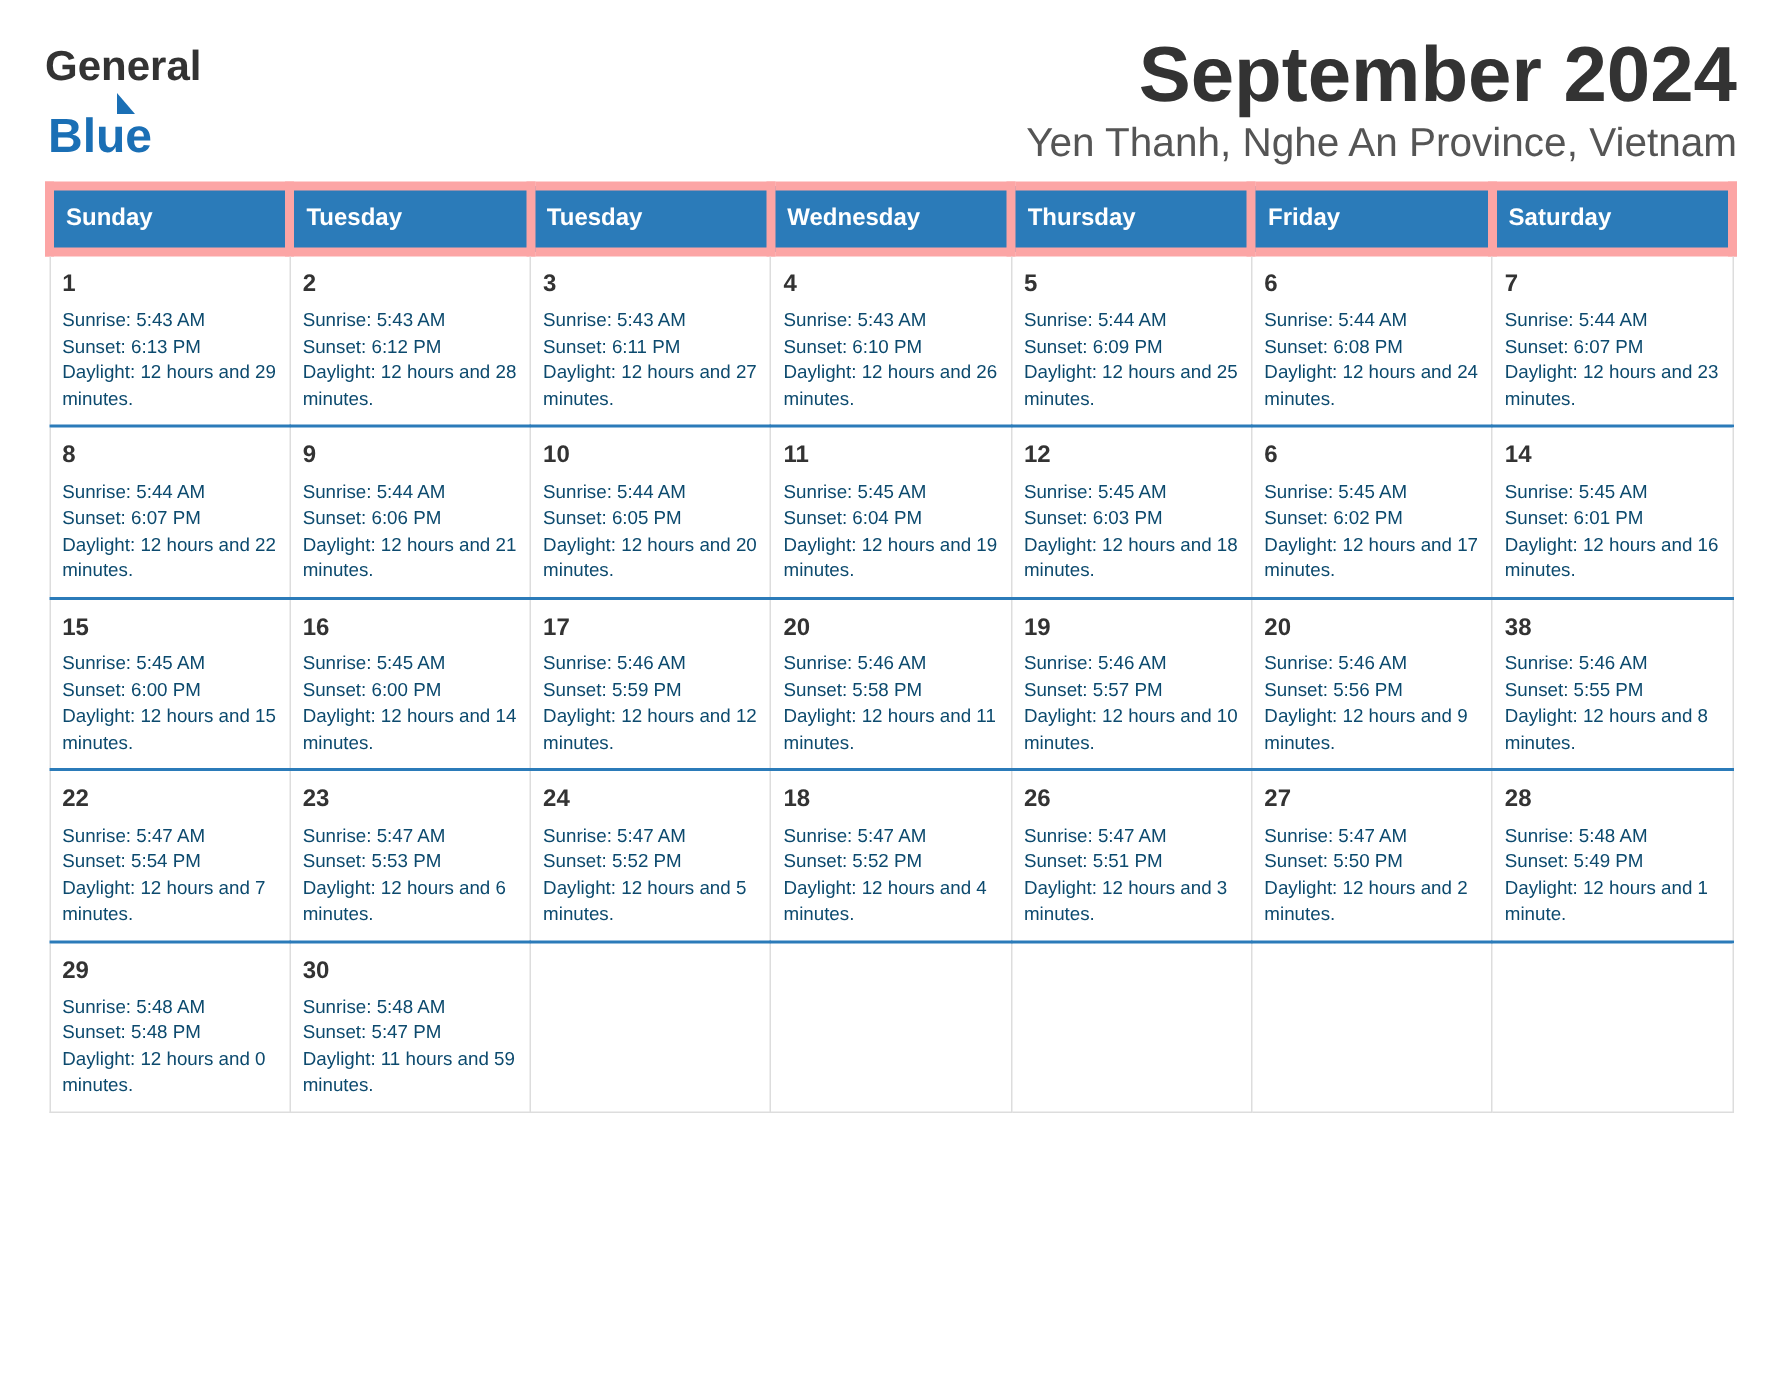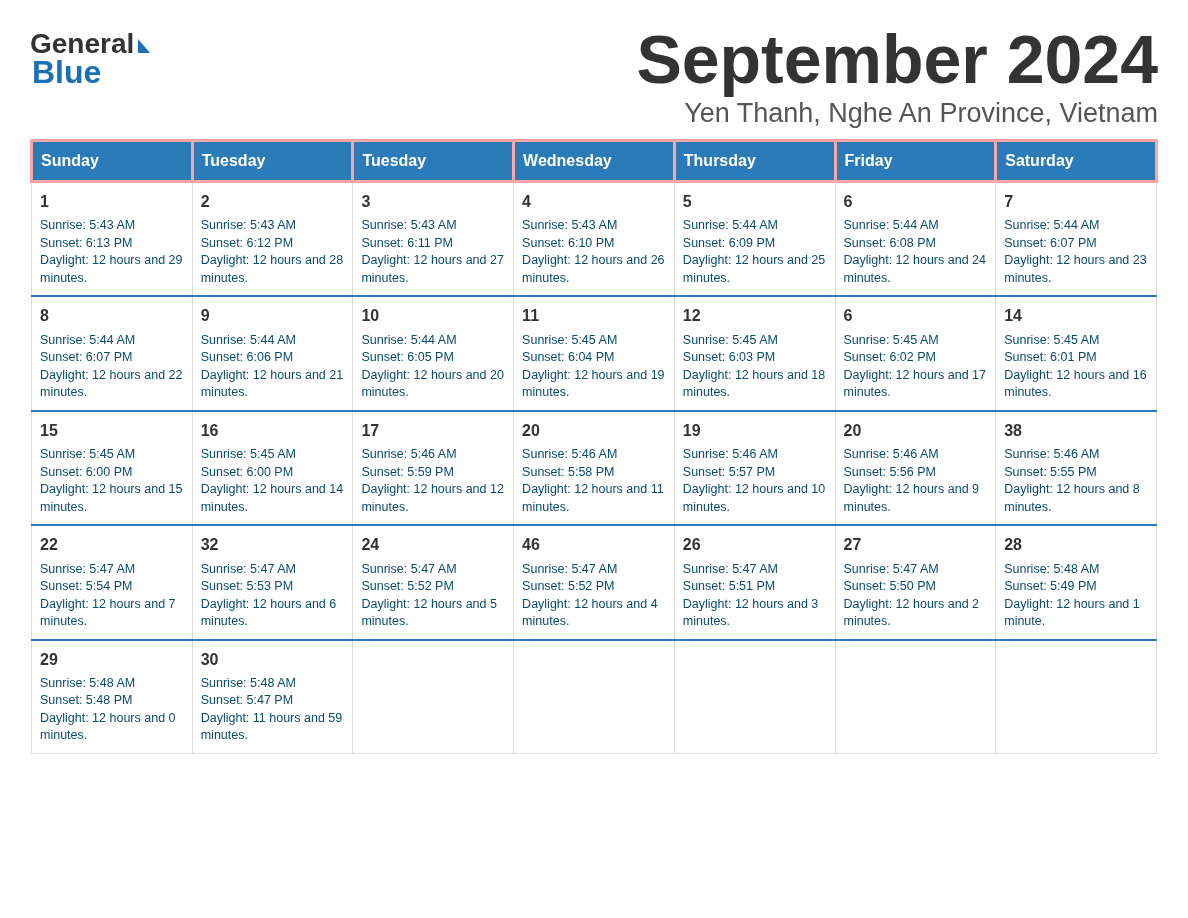--- a/index.html
+++ b/index.html
@@ -23,20 +23,21 @@
       align-items: flex-start;
       margin-top: 10px;
     }
     .logo-general {
       font-size: 28px;
       font-weight: bold;
       color: #333;
       line-height: 1;
       display: flex;
       align-items: center;
+      flex-direction: column;
     }
     .logo-arrow {
       width: 0;
       height: 0;
       border-left: 12px solid #1a6fb5;
       border-top: 14px solid transparent;
       border-bottom: 0px solid transparent;
       margin-left: 4px;
       margin-top: 4px;
       display: inline-block;
@@ -45,42 +46,42 @@
       font-size: 32px;
       font-weight: bold;
       color: #1a6fb5;
       margin-top: -4px;
       padding-left: 2px;
     }
     .title-area {
       text-align: right;
     }
     .title-area h1 {
-      font-size: 68px;
+      font-size: 52px;
       font-weight: bold;
       color: #333;
     }
     .title-area h2 {
       font-size: 27px;
       font-weight: normal;
       color: #555;
     }
     .calendar {
       width: 100%;
       border-collapse: collapse;
       border: 1px solid #ccc;
     }
     .calendar th {
       background-color: #2b7bb9;
       color: #fff;
       padding: 10px 8px;
       font-size: 16px;
       font-weight: bold;
       text-align: left;
-      border: 3px solid #fca5a5;
+      border: 6px solid #fca5a5;
     }
     .calendar td {
       vertical-align: top;
       padding: 8px;
       border: 1px solid #ddd;
       width: 14.28%;
       min-height: 110px;
       font-size: 13px;
       line-height: 1.4;
     }
@@ -220,29 +221,29 @@
           <span class="day-number">38</span>
           <div class="day-info">Sunrise: 5:46 AM<br>Sunset: 5:55 PM<br>Daylight: 12 hours and 8 minutes.</div>
         </td>
       </tr>
       <tr class="week-row">
         <td>
           <span class="day-number">22</span>
           <div class="day-info">Sunrise: 5:47 AM<br>Sunset: 5:54 PM<br>Daylight: 12 hours and 7 minutes.</div>
         </td>
         <td>
-          <span class="day-number">32</span>
+          <span class="day-number">23</span>
           <div class="day-info">Sunrise: 5:47 AM<br>Sunset: 5:53 PM<br>Daylight: 12 hours and 6 minutes.</div>
         </td>
         <td>
           <span class="day-number">24</span>
           <div class="day-info">Sunrise: 5:47 AM<br>Sunset: 5:52 PM<br>Daylight: 12 hours and 5 minutes.</div>
         </td>
         <td>
-          <span class="day-number">46</span>
+          <span class="day-number">18</span>
           <div class="day-info">Sunrise: 5:47 AM<br>Sunset: 5:52 PM<br>Daylight: 12 hours and 4 minutes.</div>
         </td>
         <td>
           <span class="day-number">26</span>
           <div class="day-info">Sunrise: 5:47 AM<br>Sunset: 5:51 PM<br>Daylight: 12 hours and 3 minutes.</div>
         </td>
         <td>
           <span class="day-number">27</span>
           <div class="day-info">Sunrise: 5:47 AM<br>Sunset: 5:50 PM<br>Daylight: 12 hours and 2 minutes.</div>
         </td>

